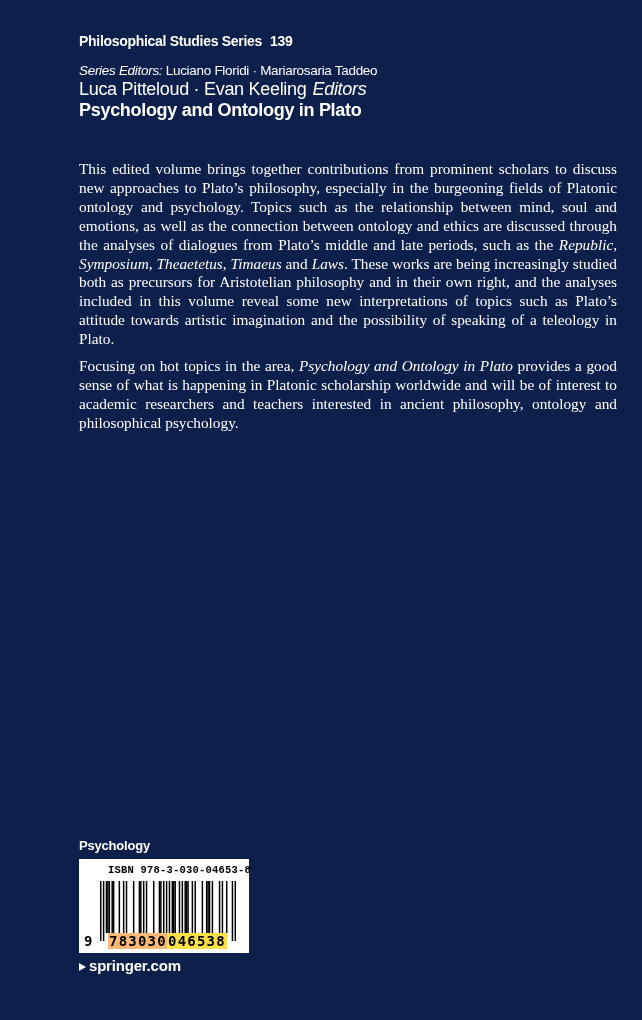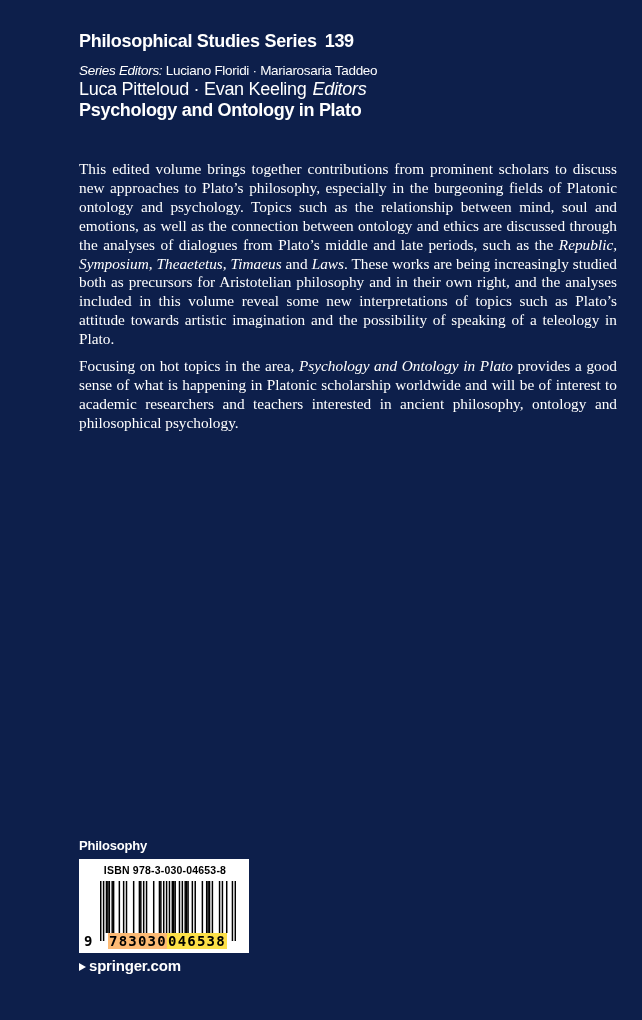--- a/index.html
+++ b/index.html
@@ -20,21 +20,21 @@
     .serif {
       font-family: "Liberation Serif", "DejaVu Serif", serif;
     }
     .header {
       position: absolute;
       left: 79px;
       top: 32px;
       width: 520px;
     }
     .series-line {
-      font-size: 18px;
+      font-size: 14px;
       font-weight: bold;
       letter-spacing: -0.3px;
       line-height: 18px;
       white-space: nowrap;
     }
     .series-line .num {
       margin-left: 8px;
     }
     .series-editors {
       font-size: 13.5px;
@@ -92,22 +92,22 @@
       width: 170px;
       height: 94px;
       background: #ffffff;
       color: #000;
     }
     .isbn-text {
       position: absolute;
       top: 5px;
       left: 0;
       width: 172px;
-      text-align: center;
-      font-family: Liberation Sans, sans-serif;
+      text-align: right;
+      font-family: Liberation Mono, monospace;
       font-size: 10.5px;
       font-weight: bold;
       letter-spacing: 0.2px;
     }
     .bars {
       position: absolute;
       left: 21px;
       top: 22px;
       width: 136px;
       height: 60px;
@@ -175,21 +175,21 @@
     <span>Luca Pitteloud · Evan Keeling</span><span class="role">Editors</span>
   </div>
   <div class="book-title">Psychology and Ontology in Plato</div>
 </div>
 
 <div class="body-text serif">
   <p><span>This edited volume brings together contributions from prominent scholars to discuss new approaches to Plato’s philosophy, especially in the burgeoning fields of Platonic ontology and psychology. Topics such as the relationship between mind, soul and emotions, as well as the connection between ontology and ethics are discussed through the analyses of dialogues from Plato’s middle and late periods, such as the </span><em>Republic</em><span>, </span><em>Symposium</em><span>, </span><em>Theaetetus</em><span>, </span><em>Timaeus</em><span> and </span><em>Laws</em><span>. These works are being increasingly studied both as precursors for Aristotelian philosophy and in their own right, and the analyses included in this volume reveal some new interpretations of topics such as Plato’s attitude towards artistic imagination and the possibility of speaking of a teleology in Plato.</span></p>
   <p><span>Focusing on hot topics in the area, </span><em>Psychology and Ontology in Plato</em><span> provides a good sense of what is happening in Platonic scholarship worldwide and will be of interest to academic researchers and teachers interested in ancient philosophy, ontology and philosophical psychology.</span></p>
 </div>
 
-<div class="subject sans">Philosophy</div>
+<div class="subject sans">Psychology</div>
 
 <div class="barcode-box">
   <div class="isbn-text">ISBN 978-3-030-04653-8</div>
   <svg class="bars" viewBox="0 0 136 60" preserveAspectRatio="none">
       <rect x="0.000" y="0" width="1.482" height="60" fill="#000"></rect>
       <rect x="2.863" y="0" width="1.482" height="60" fill="#000"></rect>
       <rect x="5.726" y="0" width="1.482" height="52" fill="#000"></rect>
       <rect x="7.158" y="0" width="1.482" height="52" fill="#000"></rect>
       <rect x="8.589" y="0" width="1.482" height="52" fill="#000"></rect>
       <rect x="11.453" y="0" width="1.482" height="52" fill="#000"></rect>

